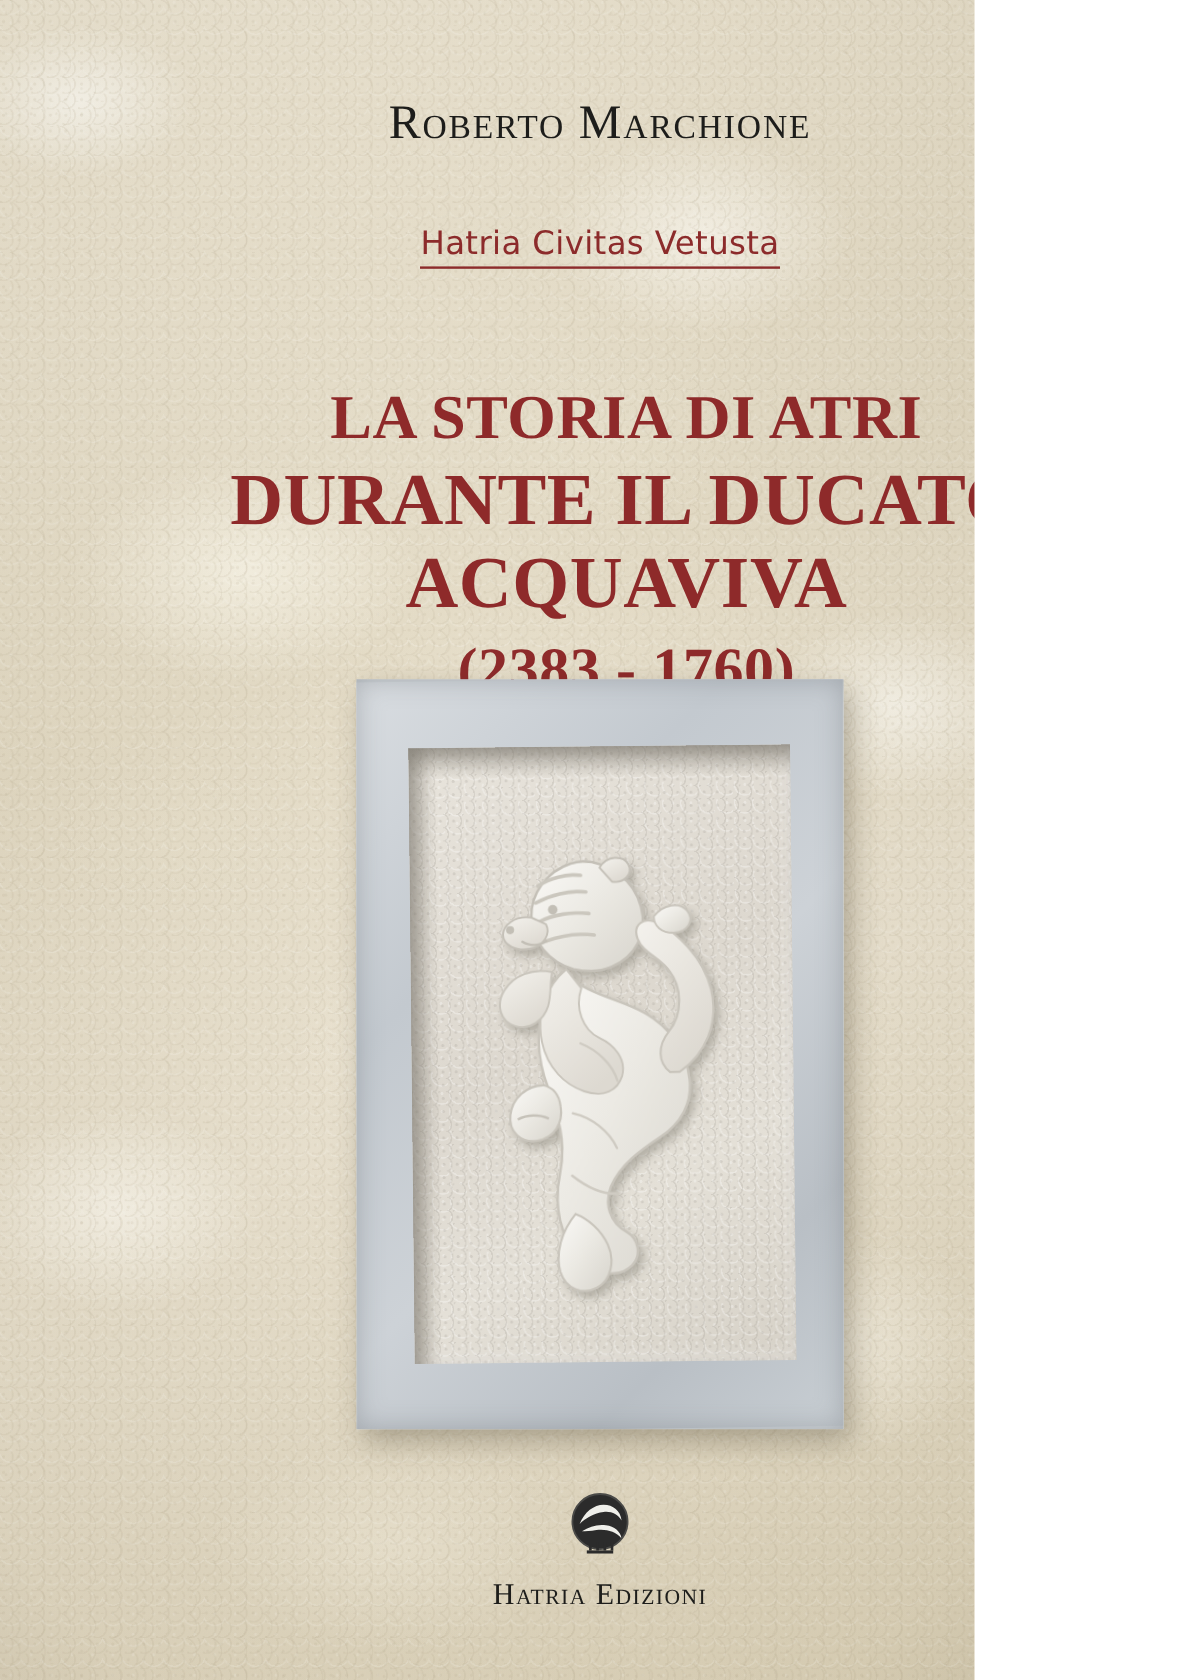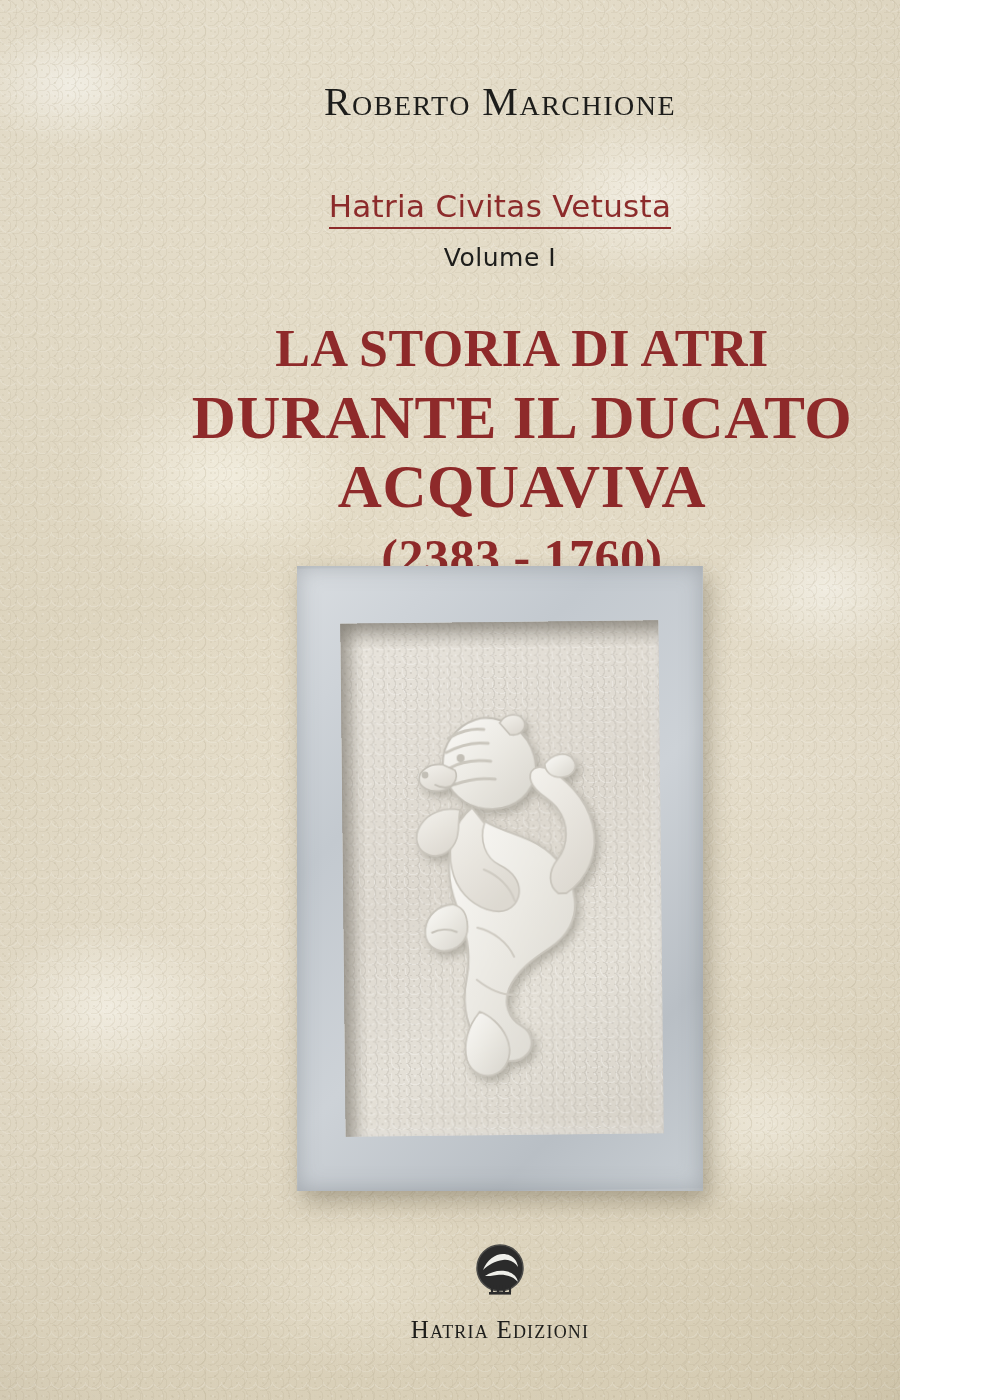--- a/index.html
+++ b/index.html
@@ -9,21 +9,21 @@
   body {
     width: 1000px;
     height: 1400px;
     font-family: "Liberation Serif", serif;
     overflow: hidden;
   }
 
   
   .cover {
     position: relative;
-    width: 900px;
+    width: 812px;
     height: 1400px;
     background-color: #e6ddc8;
     background-image:
       radial-gradient(ellipse 140px 90px at 8% 6%,   rgba(255,253,246,0.85), rgba(255,253,246,0) 70%),
       radial-gradient(ellipse 180px 120px at 72% 14%, rgba(255,252,244,0.75), rgba(255,252,244,0) 70%),
       radial-gradient(ellipse 200px 130px at 25% 34%, rgba(250,246,232,0.80), rgba(250,246,232,0) 72%),
       radial-gradient(ellipse 160px 110px at 92% 42%, rgba(255,253,246,0.70), rgba(255,253,246,0) 70%),
       radial-gradient(ellipse 220px 140px at 50% 62%, rgba(247,242,227,0.70), rgba(247,242,227,0) 72%),
       radial-gradient(ellipse 170px 120px at 12% 72%, rgba(255,252,243,0.72), rgba(255,252,243,0) 70%),
       radial-gradient(ellipse 190px 130px at 85% 80%, rgba(252,248,236,0.70), rgba(252,248,236,0) 72%),
@@ -80,21 +80,21 @@
   .series {
     position: absolute;
     top: 188px;
     left: 0;
     width: 1000px;
     text-align: center;
   }
   .series-title {
     display: inline-block;
     font-family: "DejaVu Sans", sans-serif;
-    font-size: 31px;
+    font-size: 27px;
     color: #8c2b2b;
     border-bottom: 2px solid #8c2b2b;
     padding-bottom: 3px;
     letter-spacing: 0.3px;
   }
   .series-volume {
     margin-top: 14px;
     font-family: "DejaVu Sans", sans-serif;
     font-size: 25px;
     color: #1d1d1b;
@@ -217,21 +217,20 @@
 </head>
 <body>
 
 <div class="cover">
   <div class="content">
 
     <div class="author">Roberto Marchione</div>
 
     <div class="series">
       <div class="series-title">Hatria Civitas Vetusta</div>
-      <div class="series-volume">Volume I</div>
     </div>
 
     <div class="main-title">
       <div class="title-line-1">La storia di Atri</div>
       <div class="title-line-2">durante il Ducato Acquaviva</div>
       <div class="title-dates">(2383 - 1760)</div>
     </div>
 
     <div class="photo">
       <div class="photo-inner">

